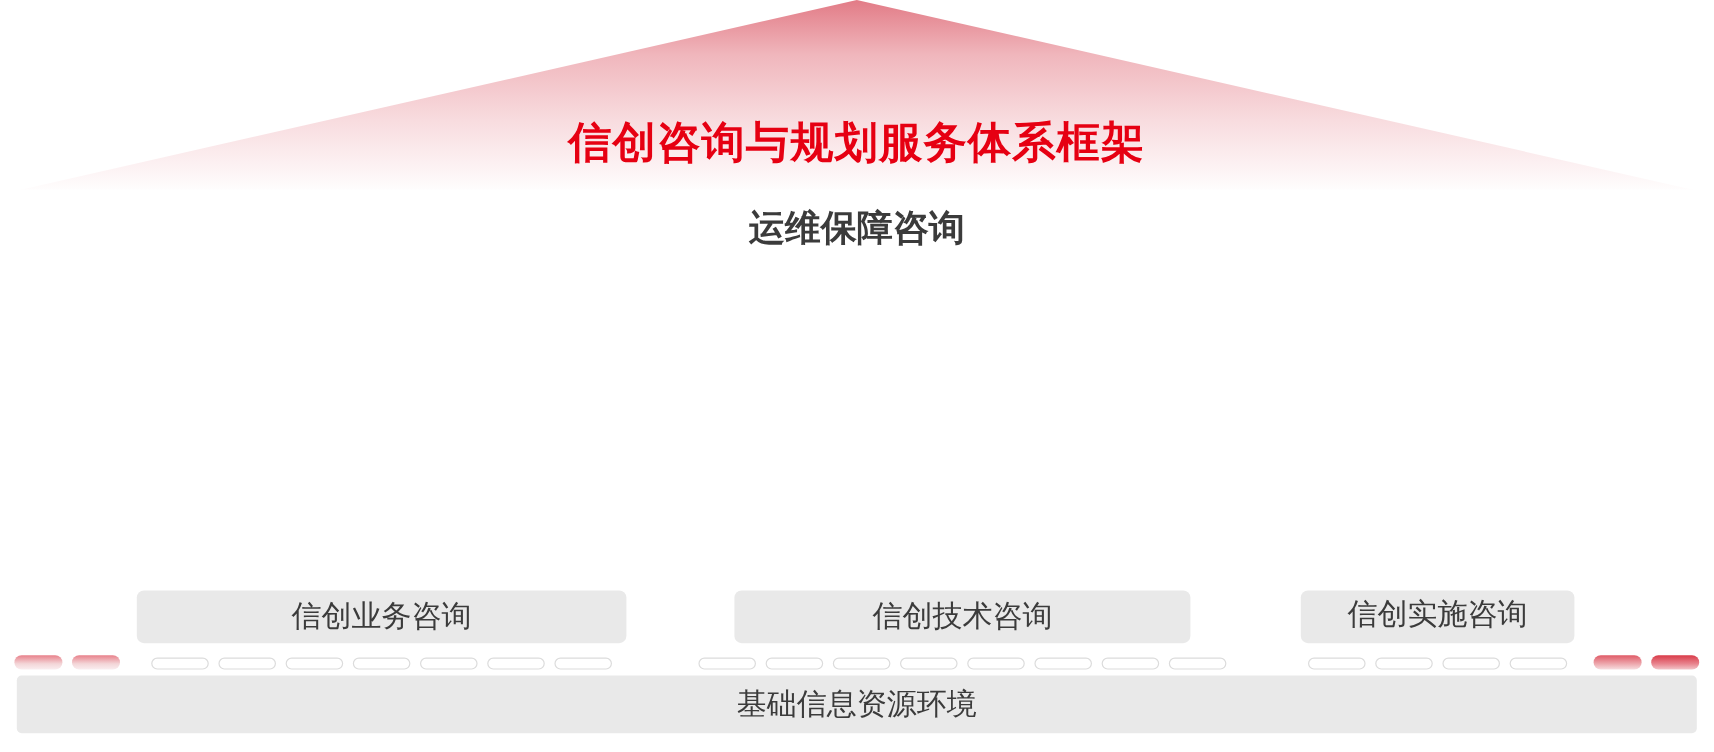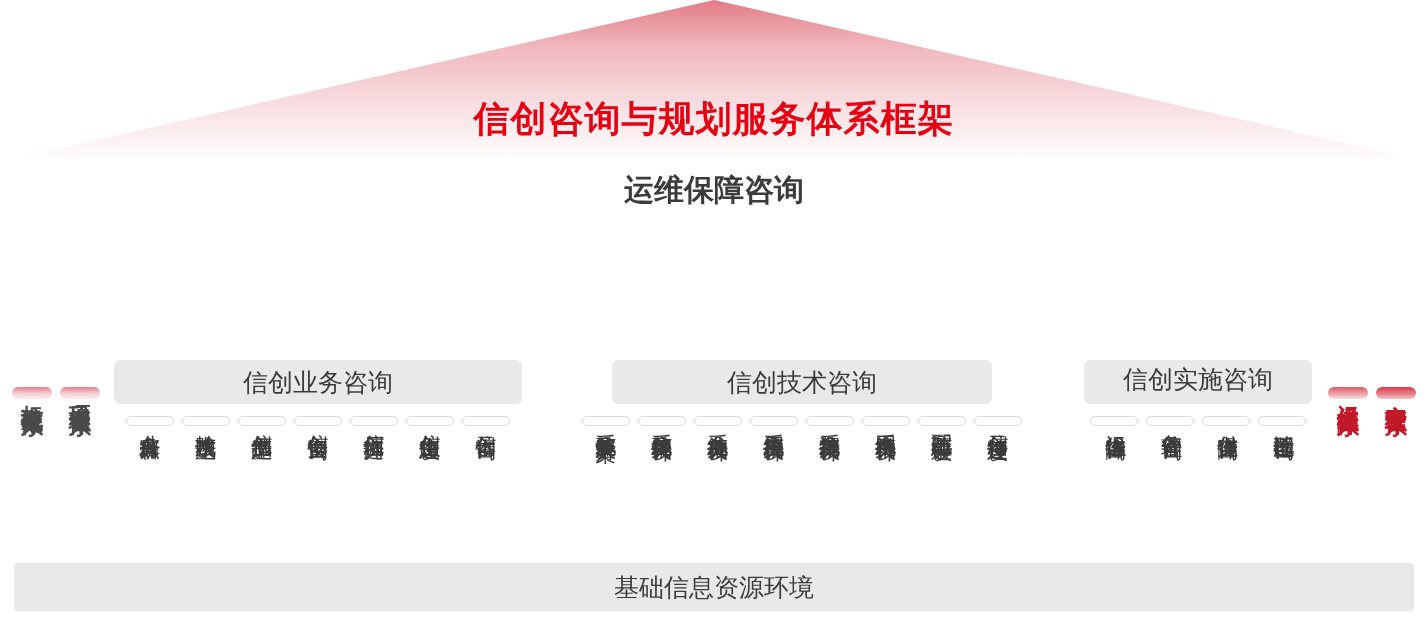--- a/index.html
+++ b/index.html
@@ -51,21 +51,21 @@
   }
 
   
   #body-row {
     position: absolute;
     left: 0;
     top: 228px;
     width: 1428px;
     height: 330px;
     display: flex;
-    align-items: center;
+    align-items: flex-end;
     padding: 0 8px;
     box-sizing: border-box;
   }
 
   
   .side-pillar {
     width: 40px;
     margin: 0 4px;
     border-radius: 20px;
     display: flex;

